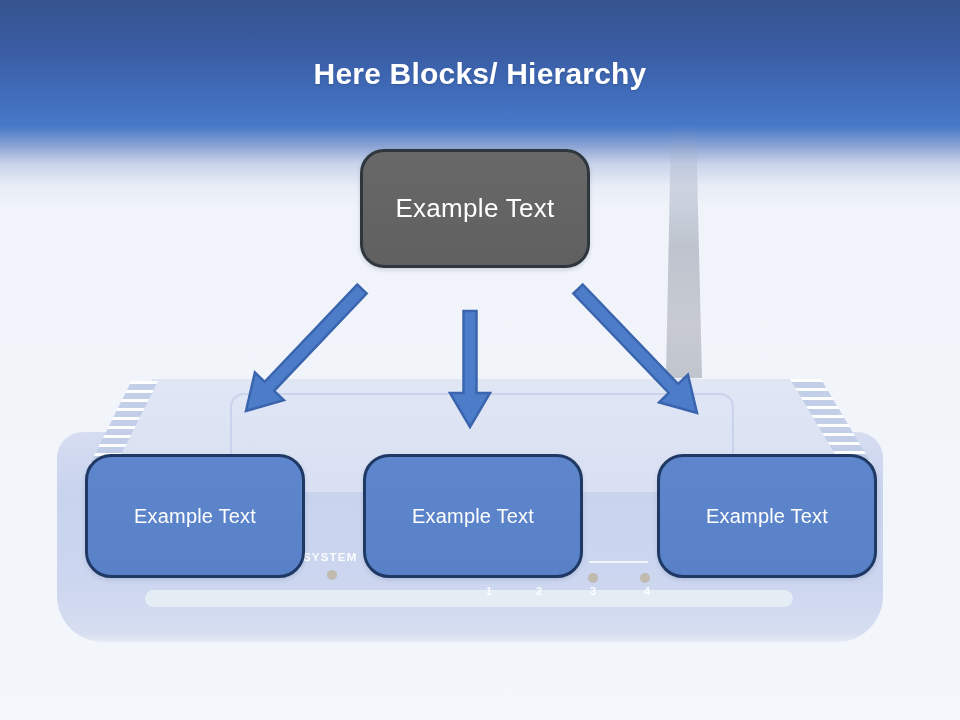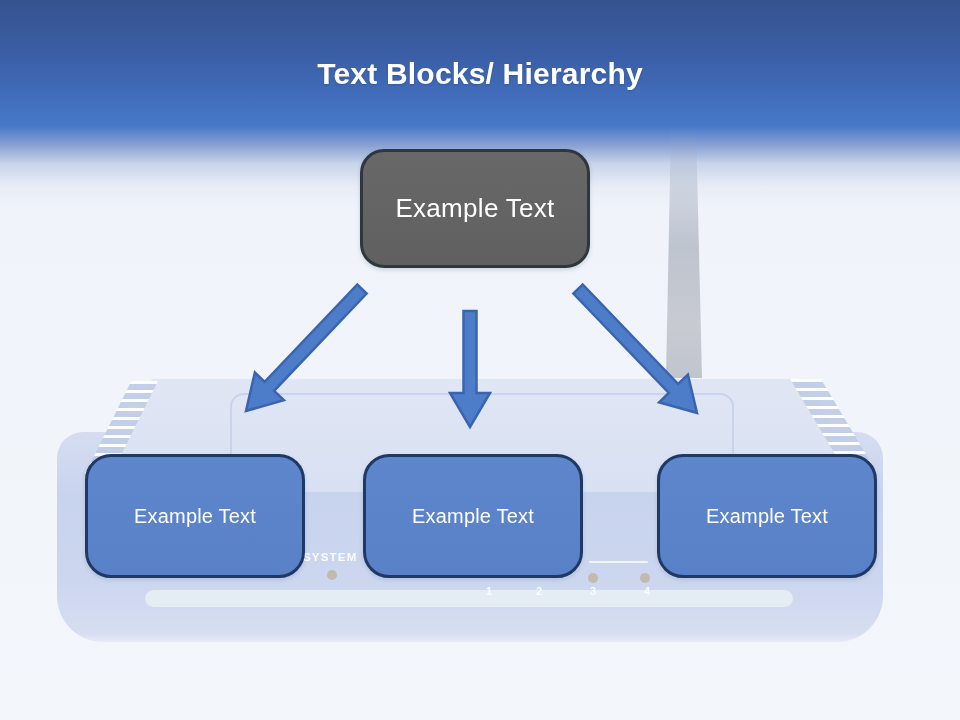--- a/index.html
+++ b/index.html
@@ -129,21 +129,21 @@
     <div class="panel-line"></div>
     <div class="led led-3"></div>
     <div class="led led-4"></div>
     <div class="port-num port-1">1</div>
     <div class="port-num port-2">2</div>
     <div class="port-num port-3">3</div>
     <div class="port-num port-4">4</div>
   </div>
 
   <div class="title-row">
-    <span class="title-bold">Text Blocks/ Hierarchy</span>
+    <span class="title-bold">Here Blocks/ Hierarchy</span>
   </div>
 
   <svg class="arrows" viewBox="0 0 960 720">
     <polygon class="arrow-shape" points="366.7,293.5 274.1,390.8 283.9,400.1 246,411 254.9,372.5 264.7,381.8 357.3,284.5"></polygon>
     <polygon class="arrow-shape" points="476.5,311 476.5,393 490,393 470,427 450,393 463.5,393 463.5,311"></polygon>
     <polygon class="arrow-shape" points="573.3,293.5 668.8,393 659.1,402.3 697,413 687.9,374.7 678.2,384 582.7,284.5"></polygon>
   </svg>
 
   <div class="root-box">
     <span class="node-label">Example Text</span>

